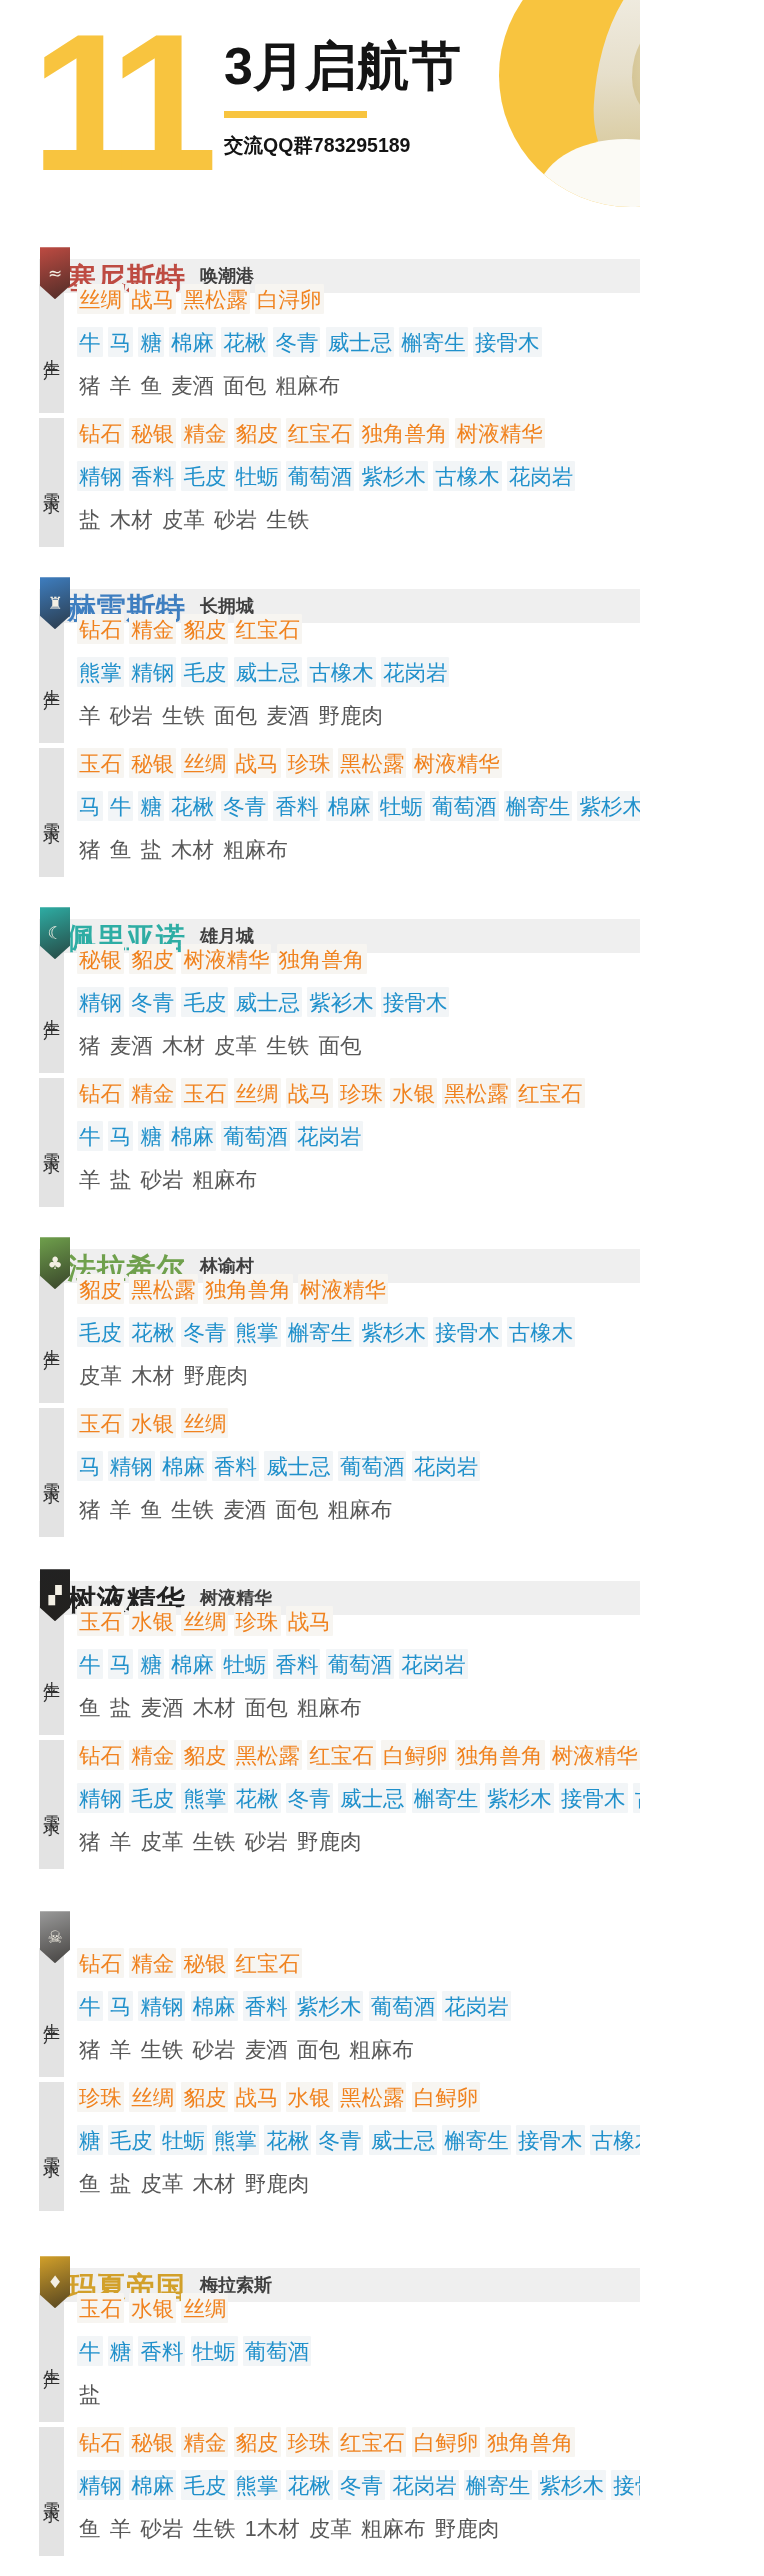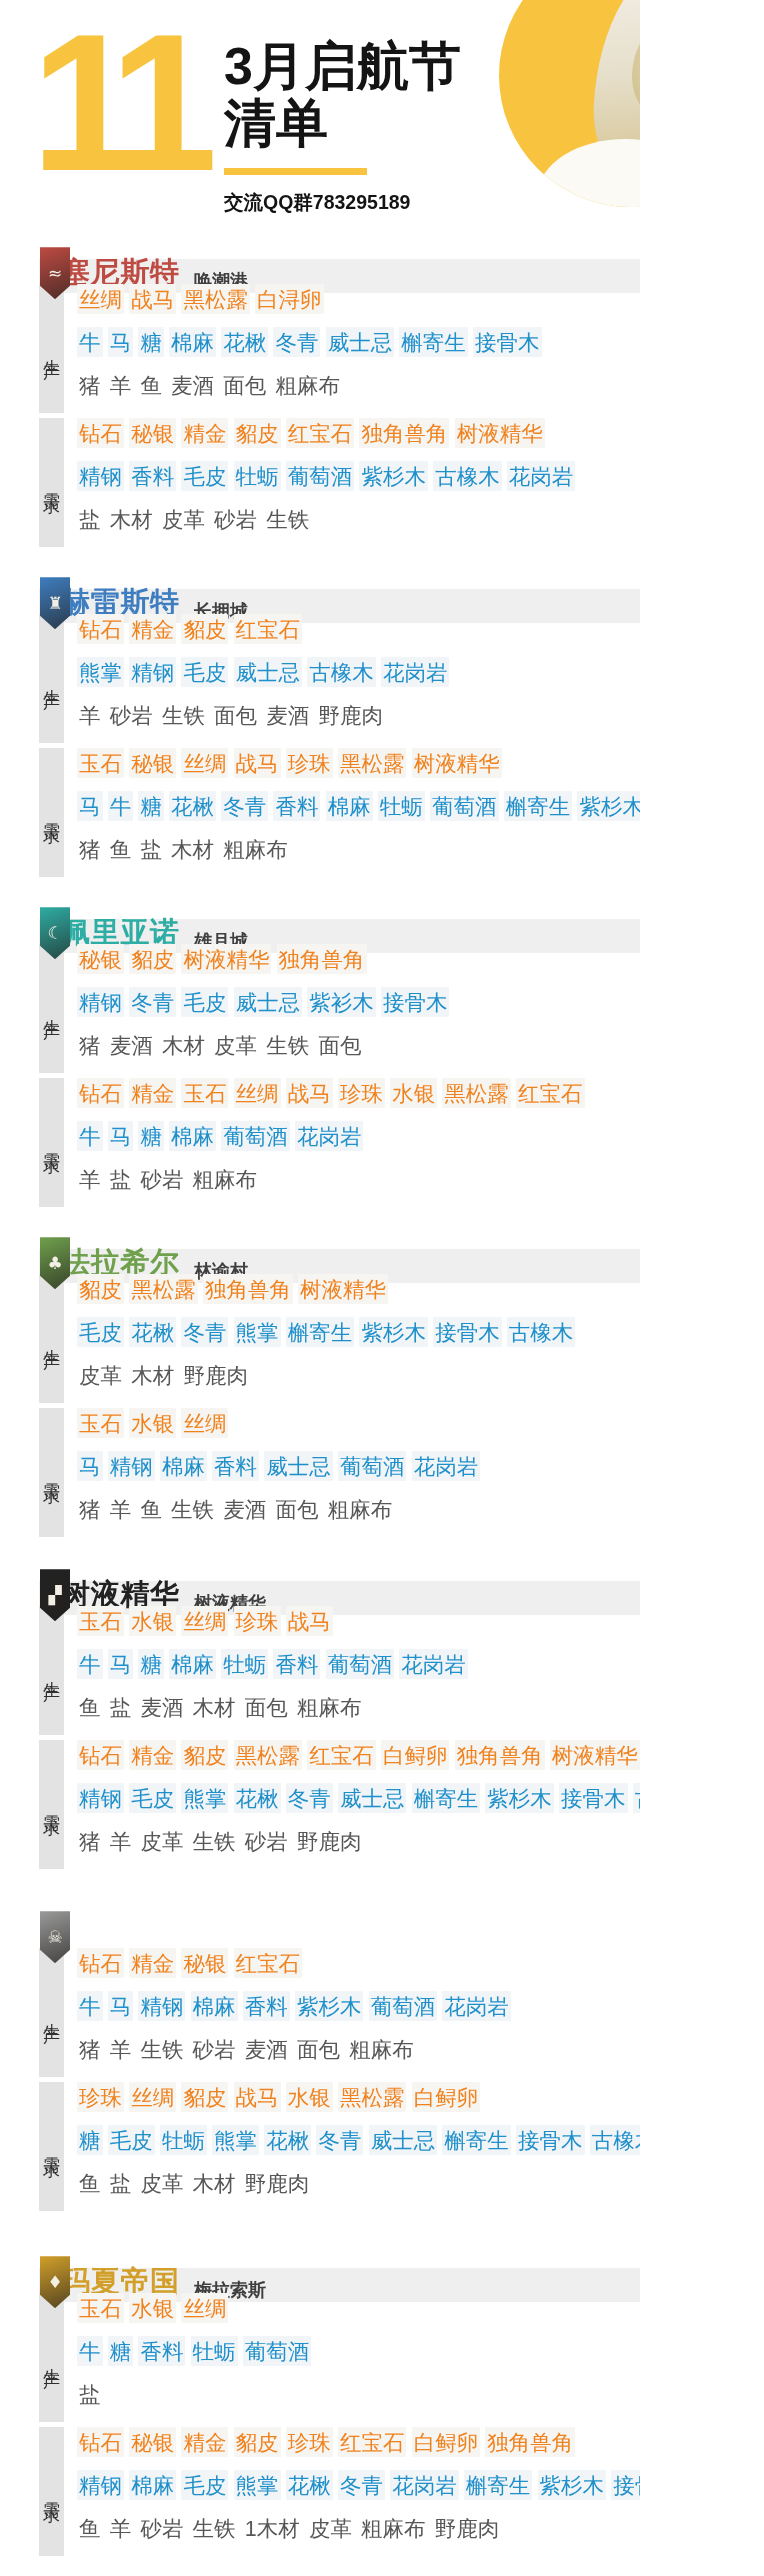--- a/index.html
+++ b/index.html
@@ -31,21 +31,21 @@
     border-radius:50% 50% 48% 52%/55% 55% 45% 45%;}
   .char-eye{position:absolute;width:15.6px;height:5.2px;border-top:2px solid #6b5b3e;border-radius:50%;}
   .eye-l{left:148px;top:127px;transform:rotate(8deg);}
   .eye-r{left:174px;top:126px;transform:rotate(-4deg);}
   .char-robe{position:absolute;left:39px;top:195px;width:176px;height:111px;
     background:#FBFAF5;border-radius:50%;}
   
   .city{position:absolute;left:0;width:764px;height:306px;}
   .titlebar{
     position:absolute;left:39px;right:46px;top:4px;height:34px;background:#EFEFEF;
-    display:flex;align-items:flex-end;padding-left:22px;box-sizing:border-box;
+    display:flex;align-items:flex-start;padding-left:28px;box-sizing:border-box;
   }
   .city-name{font-size:29px;font-weight:700;color:var(--accent,#444);letter-spacing:0.7px;}
   .city-sub{font-size:18px;font-weight:600;color:#3F3F3F;margin-left:14.3px;padding-top:5.2px;}
   .flag{
     position:absolute;left:40px;top:-7.8px;width:30px;height:52px;z-index:2;
     background:linear-gradient(160deg,var(--accent,#555) 0%,#23201d 140%);
     clip-path:polygon(0 0,100% 0,100% 74%,50% 100%,0 74%);
     display:flex;align-items:center;justify-content:center;
   }
   .flag-glyph{color:#f3efe4;font-size:17px;line-height:1;font-family:"DejaVu Sans",sans-serif;}
@@ -69,21 +69,20 @@
 </head>
 <body>
 
 <div class="page" style="--accent: #F8C43F;">
 
   <div class="header">
     <div class="issue-number">11</div>
     <div class="title-block">
       <div class="page-title">
         <div>3月启航节</div>
-        <div>清单</div>
       </div>
       <div class="title-underline"></div>
       <div class="qq-line">交流QQ群783295189</div>
     </div>
     <div class="portrait">
       <div class="char-crown"></div>
       <div class="char-hair"></div>
       <div class="char-face"></div>
       <div class="char-eye eye-l"></div>
       <div class="char-eye eye-r"></div>

